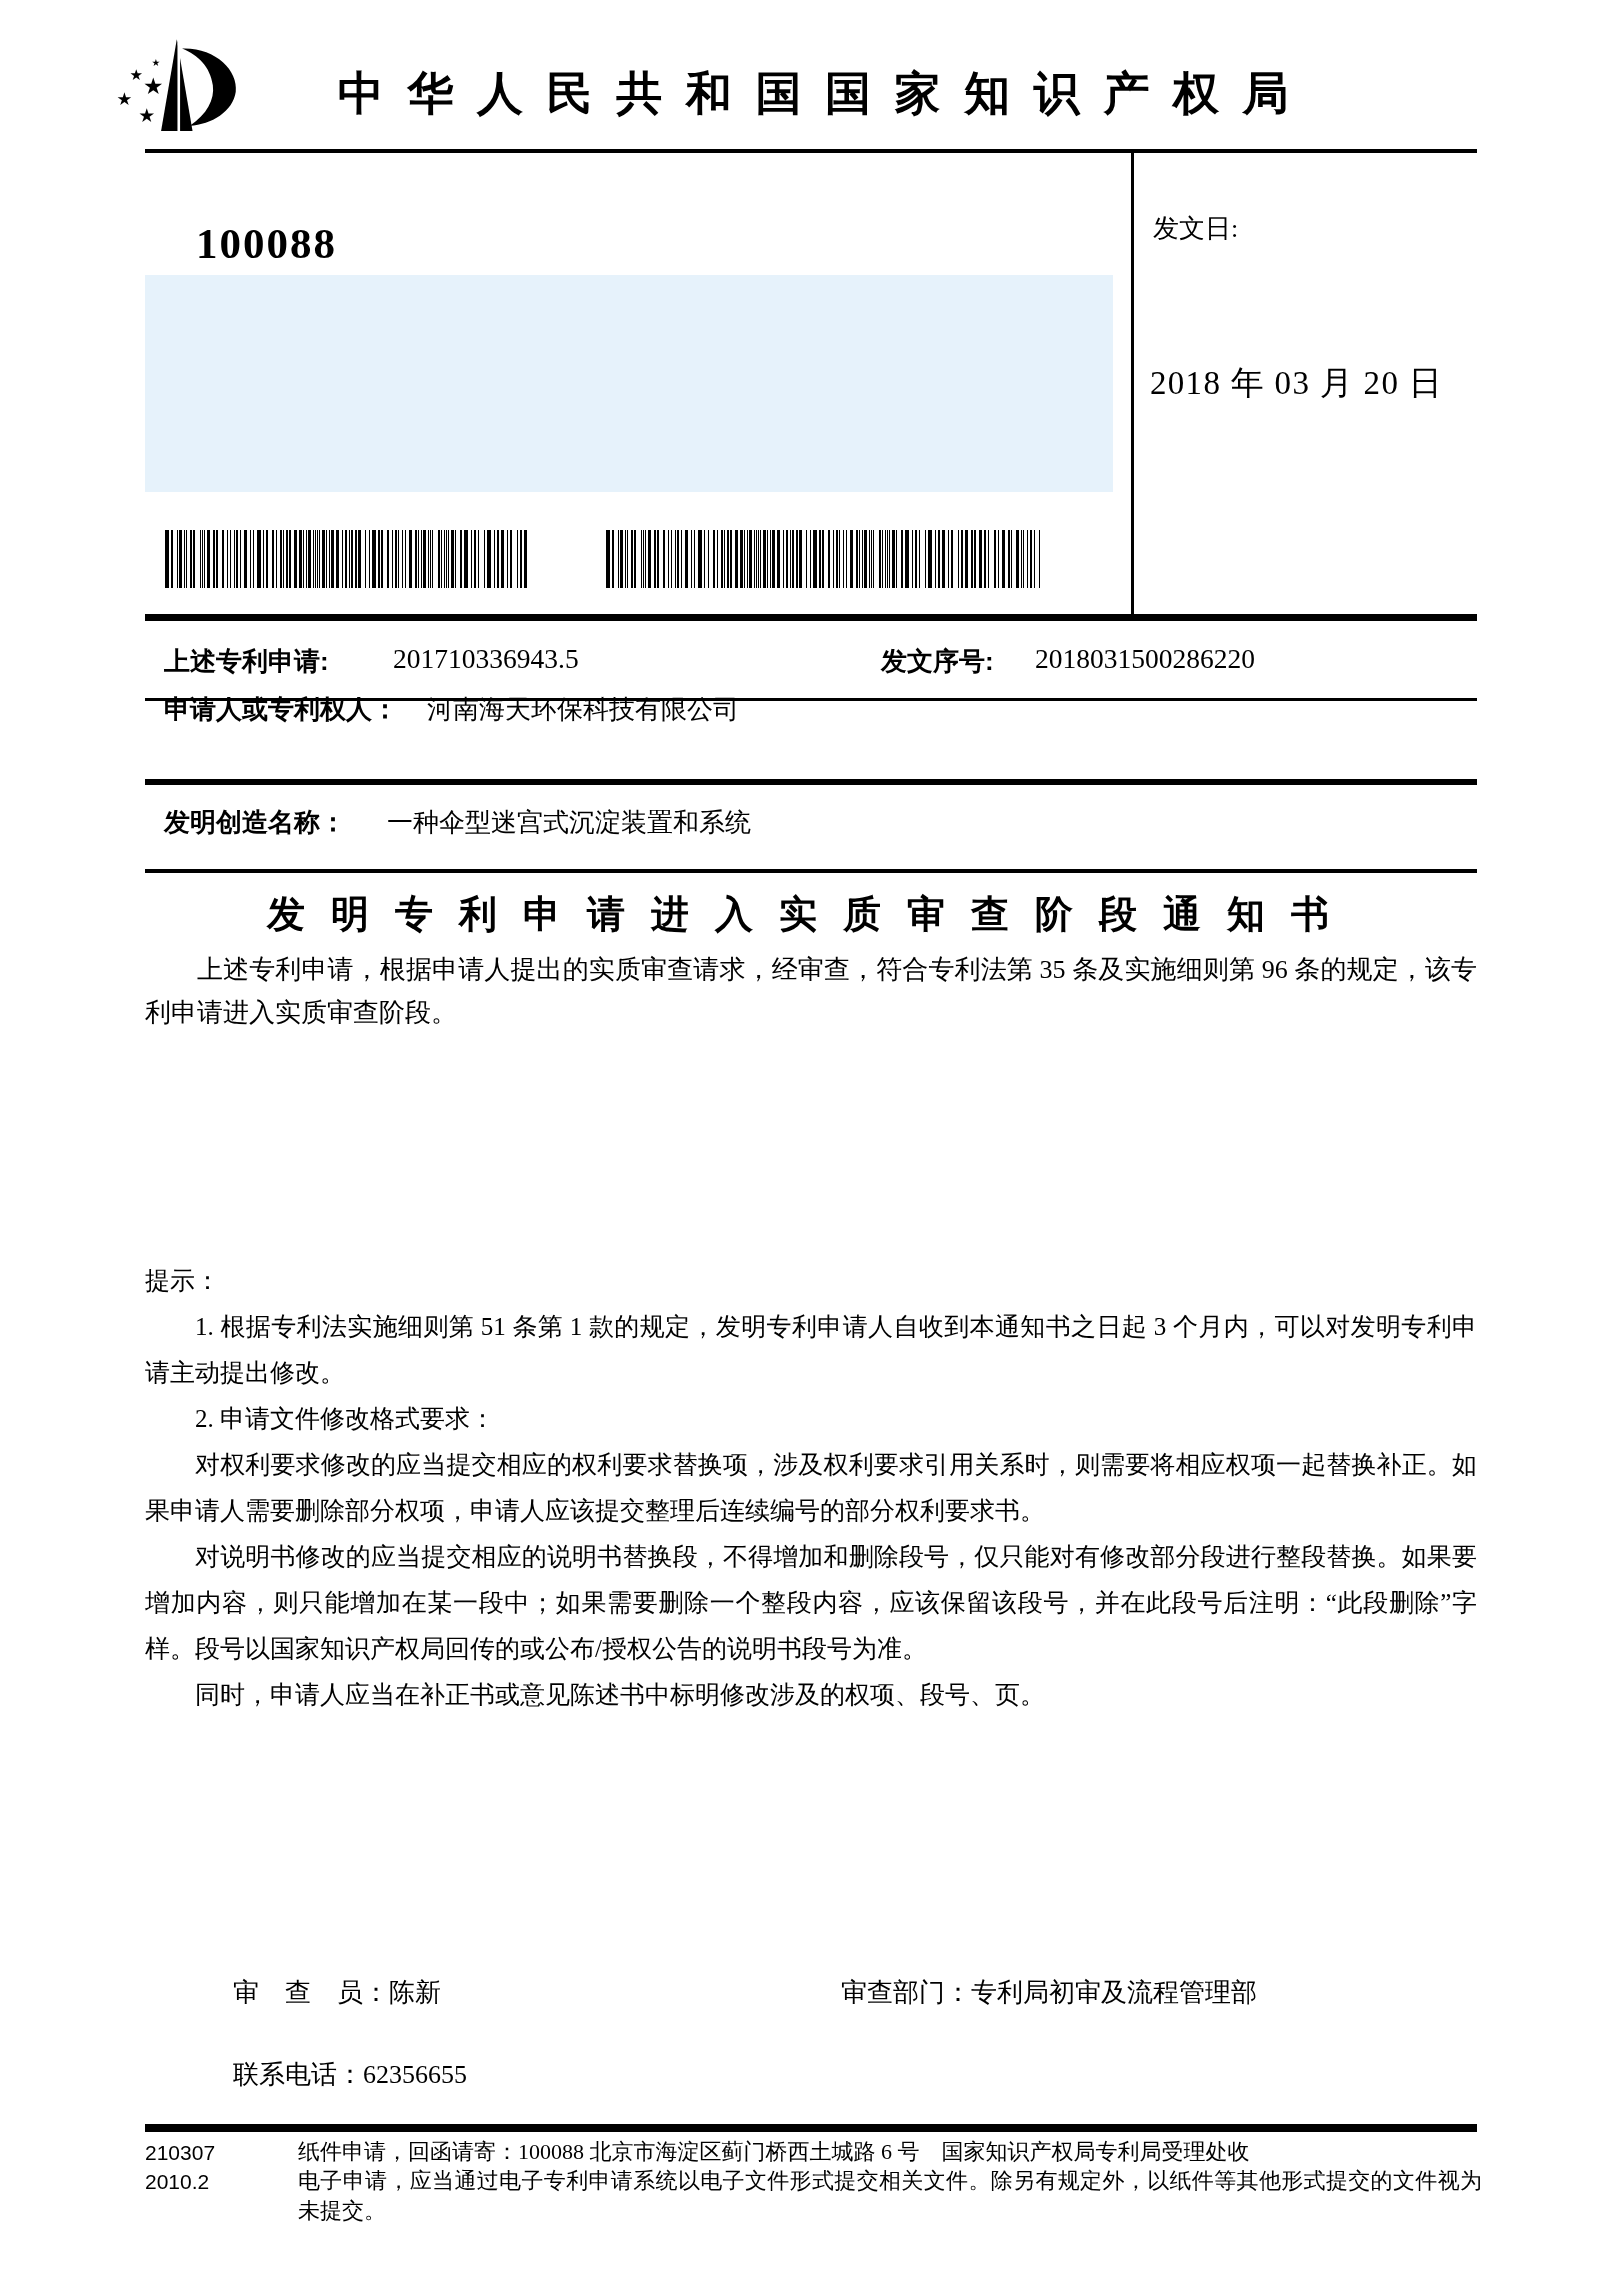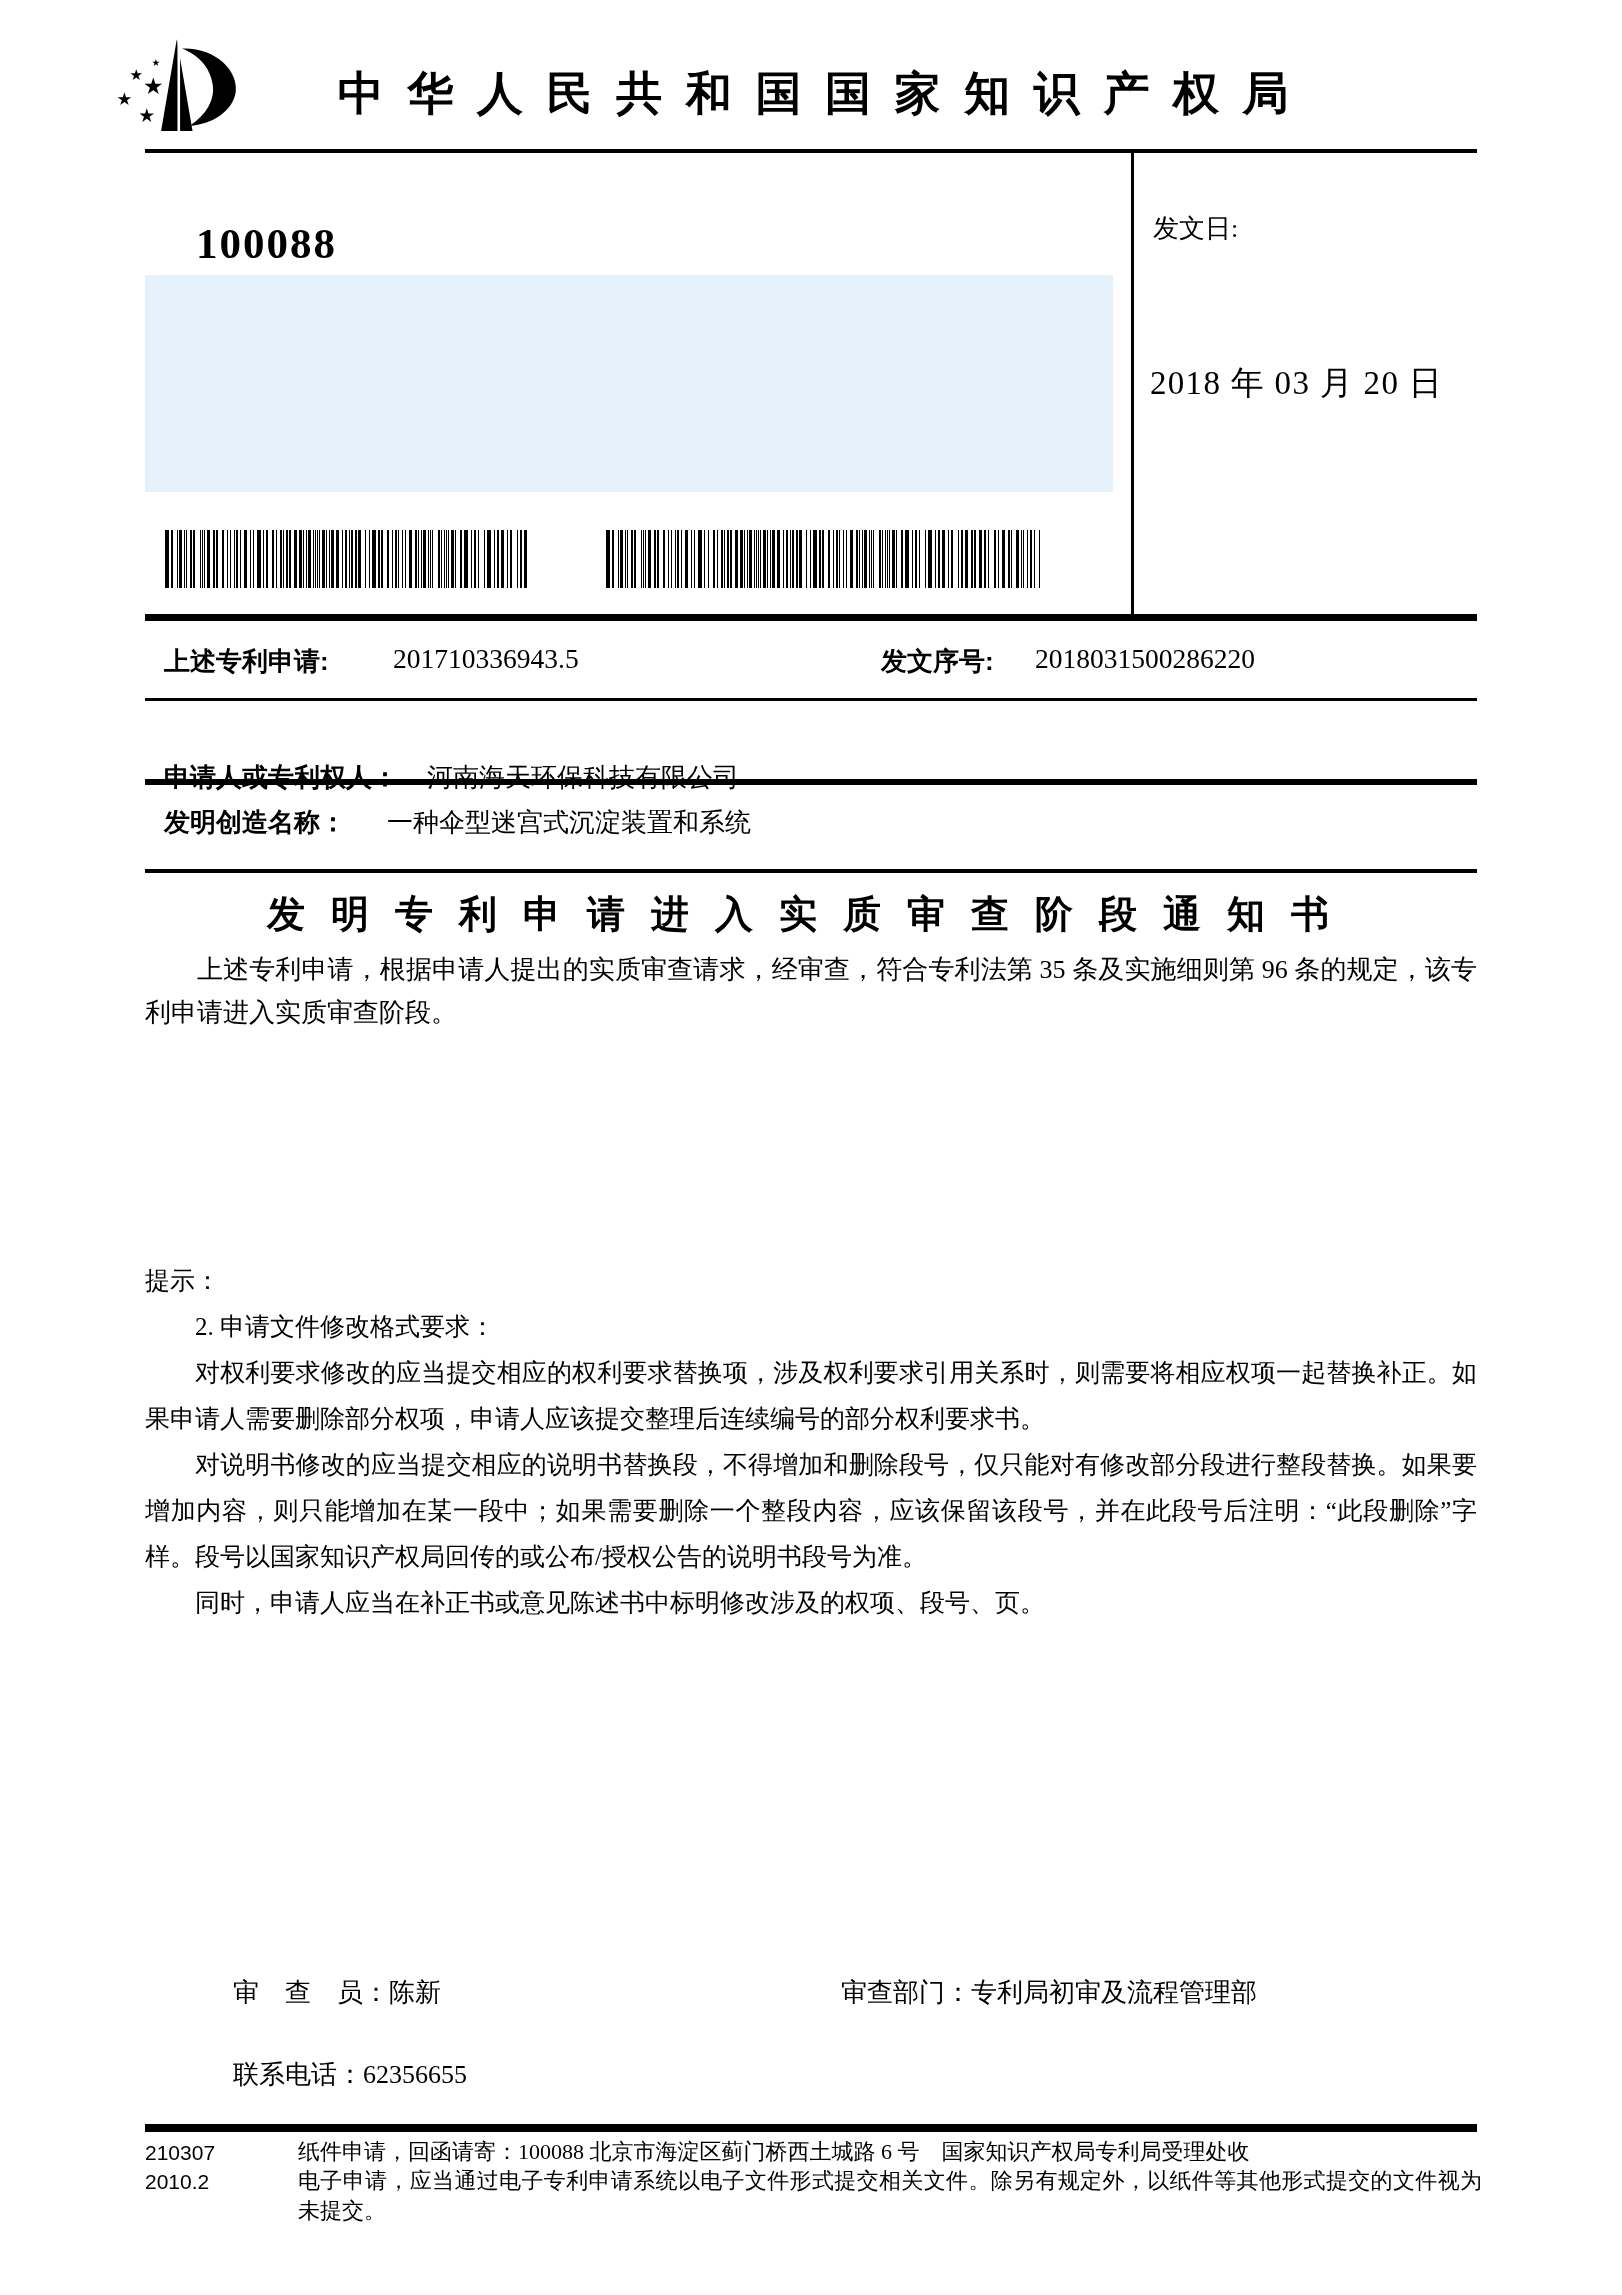--- a/index.html
+++ b/index.html
@@ -30,21 +30,21 @@
   .barcode2{left:605px;width:435px;}
 
   .rule-2{left:145px;top:614px;width:1332px;height:6.5px;}
   .rule-3{left:145px;top:698px;width:1332px;height:3.3px;}
   .rule-4{left:145px;top:779px;width:1332px;height:5.9px;}
   .rule-5{left:145px;top:869px;width:1332px;height:3.9px;}
 
   .f-label{font-size:26px;white-space:nowrap;}
   .f-value{font-size:26px;white-space:nowrap;}
   .f-num{font-size:27.5px;white-space:nowrap;}
-  .r1{top:644px;}  .r2{top:760px;}  .r3{top:805px;}
+  .r1{top:644px;}  .r2{top:692px;}  .r3{top:805px;}
 
   .notice-title{left:145px;top:889px;width:1332px;text-align:center;font-size:38px;
                 letter-spacing:26px;white-space:nowrap;}
   .notice-body{left:145px;top:948px;width:1332px;font-size:26px;line-height:43px;
                text-indent:52px;text-align:justify;}
   .tips{left:145px;top:1258px;width:1332px;font-size:25px;line-height:46px;}
   .tips p{margin:0;text-align:justify;}
   .tips p.tip{text-indent:50px;}
 
   .sig-row{font-size:26px;white-space:nowrap;}
@@ -104,20 +104,21 @@
   <span class="abs f-label hei r3" style="left:164px;">发明创造名称：</span>
   <span class="abs f-value song r3" style="left:387px;">一种伞型迷宫式沉淀装置和系统</span>
 
   <div class="hrule rule-5"></div>
 
   <div class="abs notice-title hei">发明专利申请进入实质审查阶段通知书</div>
   <div class="abs notice-body song">上述专利申请，根据申请人提出的实质审查请求，经审查，符合专利法第 35 条及实施细则第 96 条的规定，该专利申请进入实质审查阶段。</div>
 
   <div class="abs tips song">
     <p>提示：</p>
+    <p class="tip">1. 根据专利法实施细则第 51 条第 1 款的规定，发明专利申请人自收到本通知书之日起 3 个月内，可以对发明专利申请主动提出修改。</p>
     <p class="tip">2. 申请文件修改格式要求：</p>
     <p class="tip">对权利要求修改的应当提交相应的权利要求替换项，涉及权利要求引用关系时，则需要将相应权项一起替换补正。如果申请人需要删除部分权项，申请人应该提交整理后连续编号的部分权利要求书。</p>
     <p class="tip">对说明书修改的应当提交相应的说明书替换段，不得增加和删除段号，仅只能对有修改部分段进行整段替换。如果要增加内容，则只能增加在某一段中；如果需要删除一个整段内容，应该保留该段号，并在此段号后注明：“此段删除”字样。段号以国家知识产权局回传的或公布/授权公告的说明书段号为准。</p>
     <p class="tip">同时，申请人应当在补正书或意见陈述书中标明修改涉及的权项、段号、页。</p>
   </div>
 
   <div class="abs sig-row song" style="left:233px;top:1975px;">
     <span>审　查　员：</span><span>陈新</span>
   </div>
   <div class="abs sig-row song" style="left:841px;top:1975px;">

